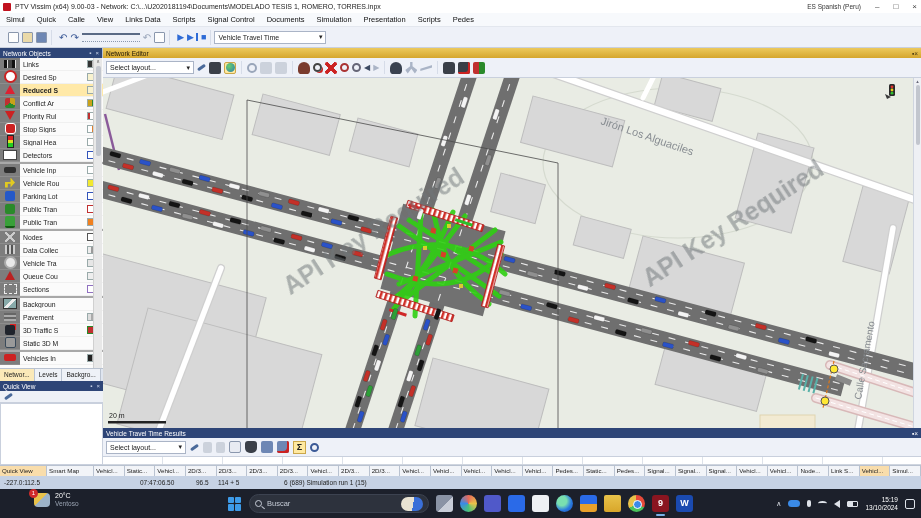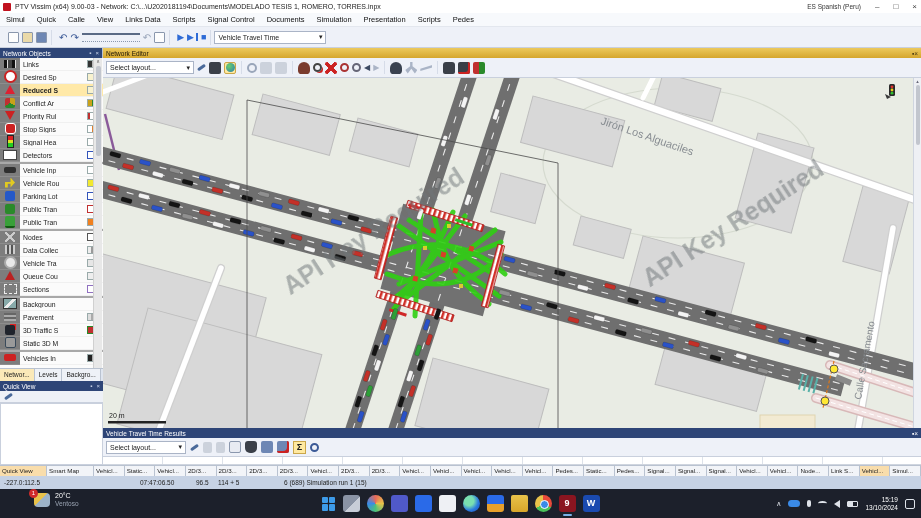--- a/index.html
+++ b/index.html
@@ -706,20 +706,25 @@
       <div class="muted">Ventoso</div>
     </div>
   </div>
   <div id="tb-center">
     <span id="start-btn">
         <b></b>
         <b></b>
         <b></b>
         <b></b>
       </span>
+    <div id="search-pill">
+      <span class="mag"></span>
+      <span class="stext">Buscar</span>
+      <span id="search-img"></span>
+    </div>
     <span class="appico a-task"></span>
     <span class="appico a-copilot"></span>
     <span class="appico a-teams"></span>
     <span class="appico a-v"></span>
     <span class="appico a-f"></span>
     <span class="appico a-edge"></span>
     <span class="appico a-outlook"></span>
     <span class="appico a-folder"></span>
     <span class="appico a-chrome"></span>
     <span class="appico a-vissim">9</span>

